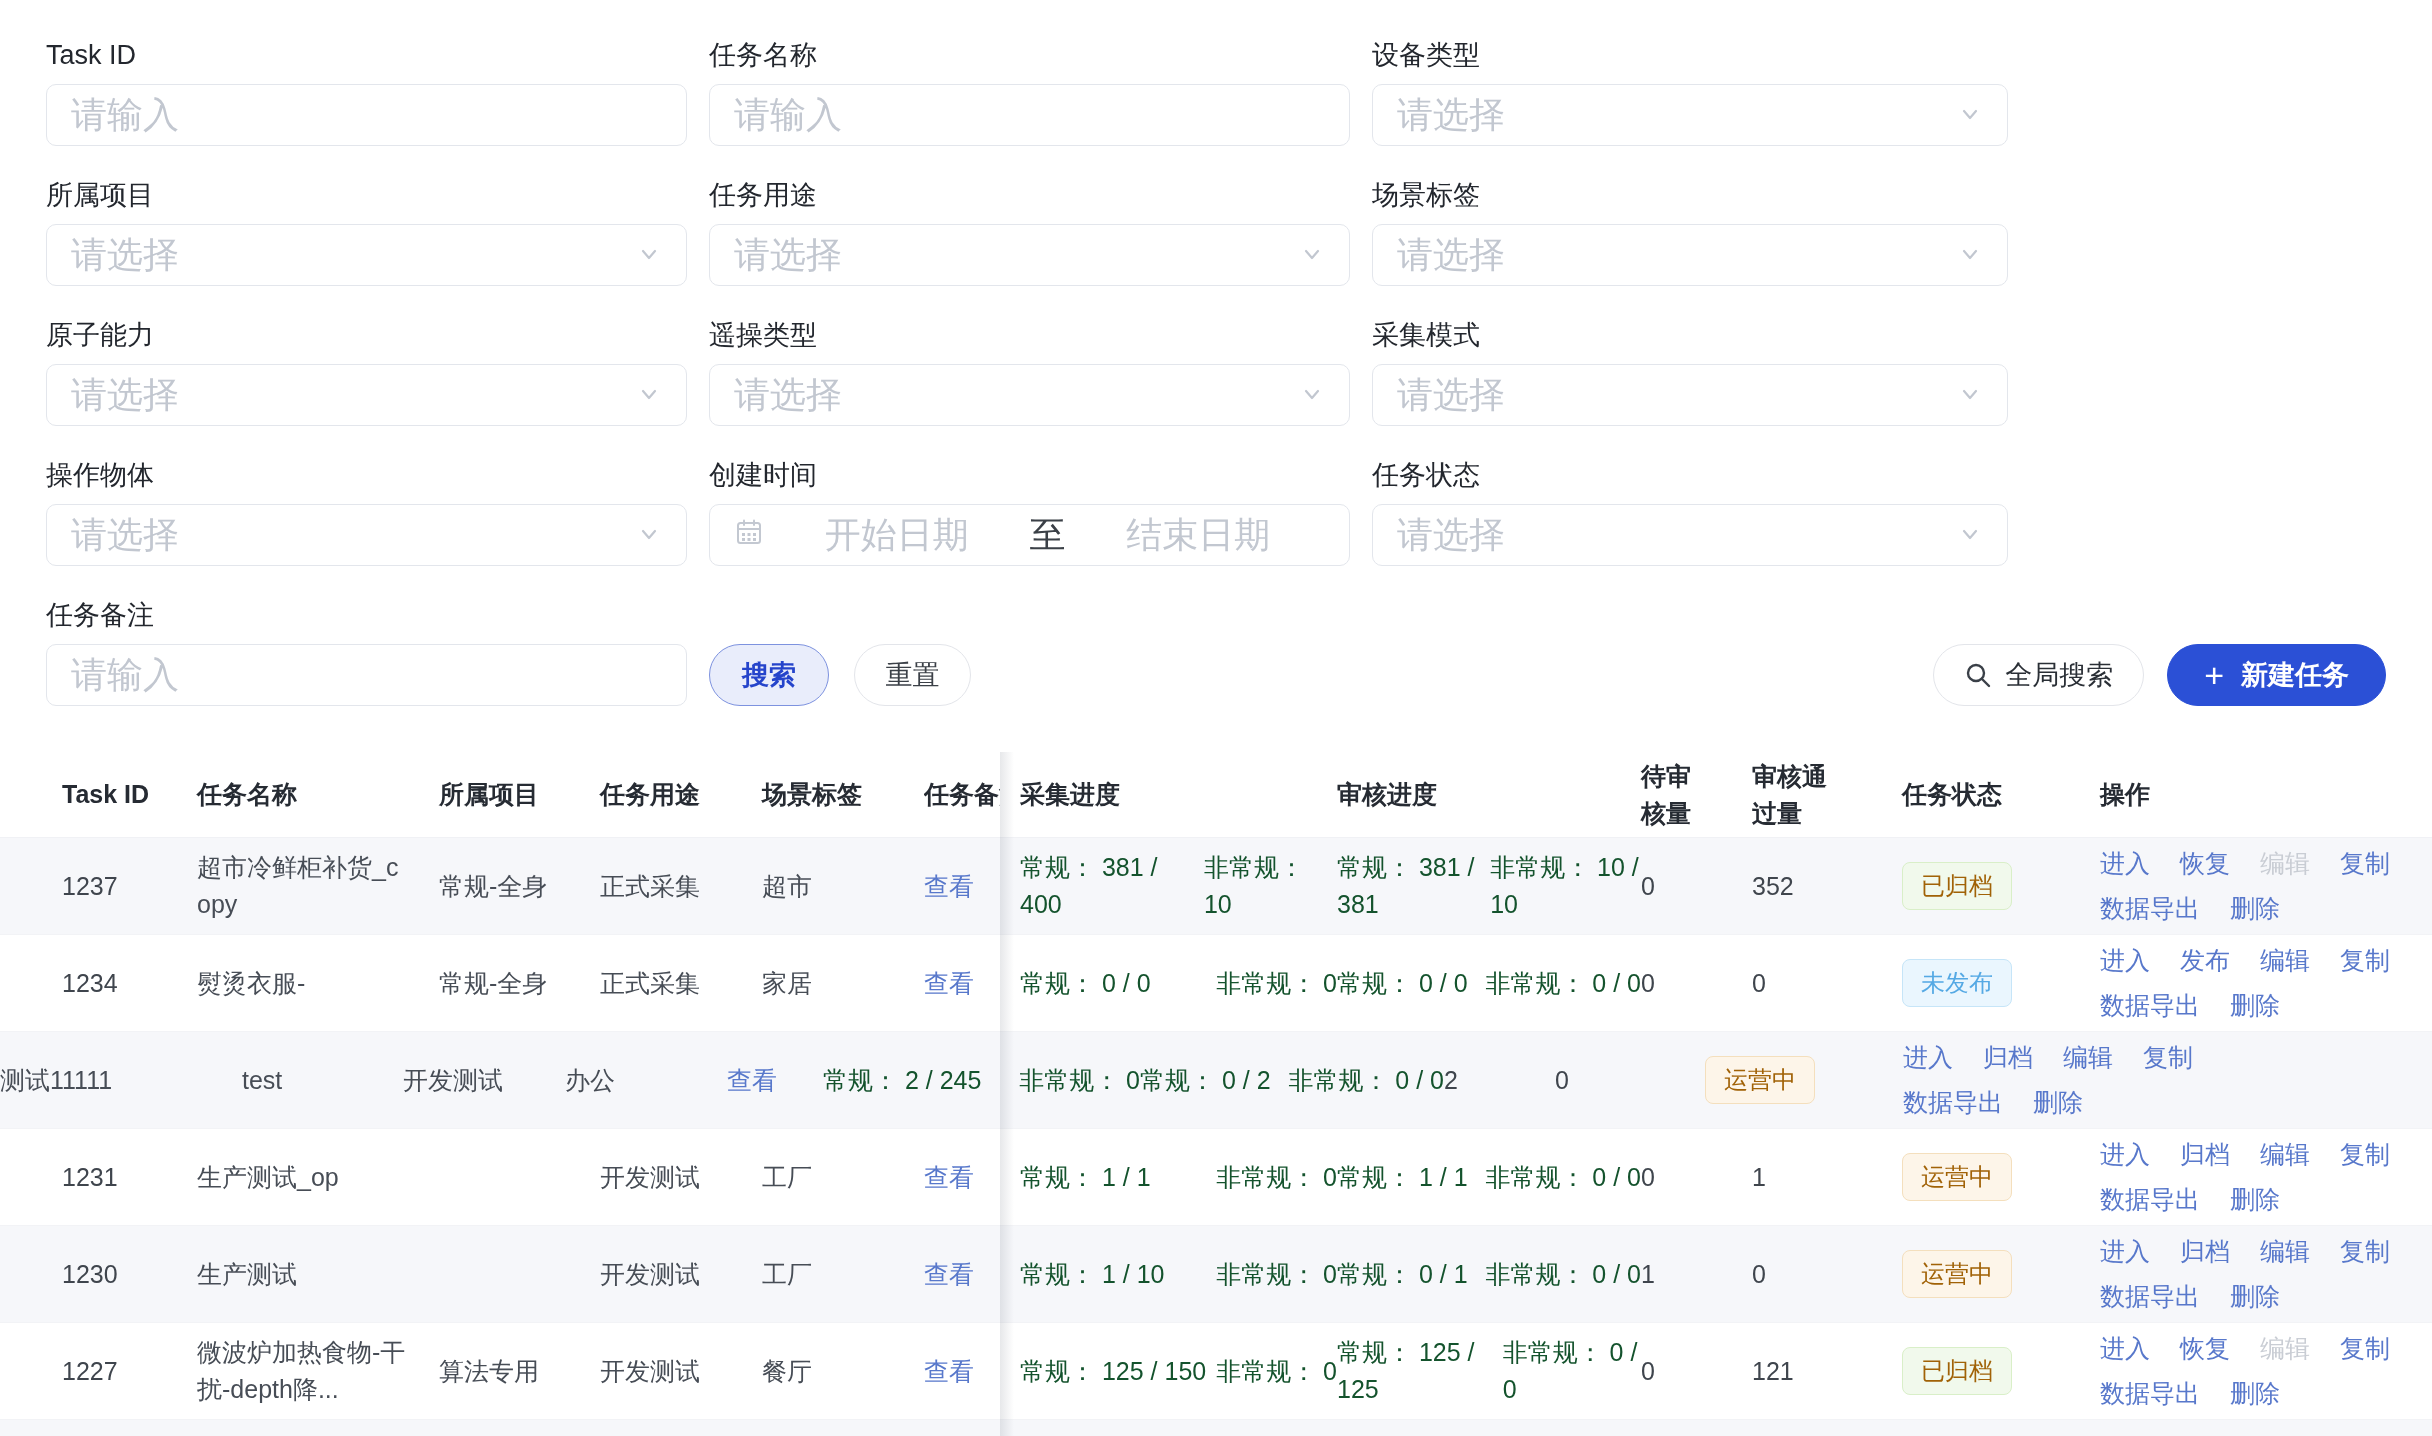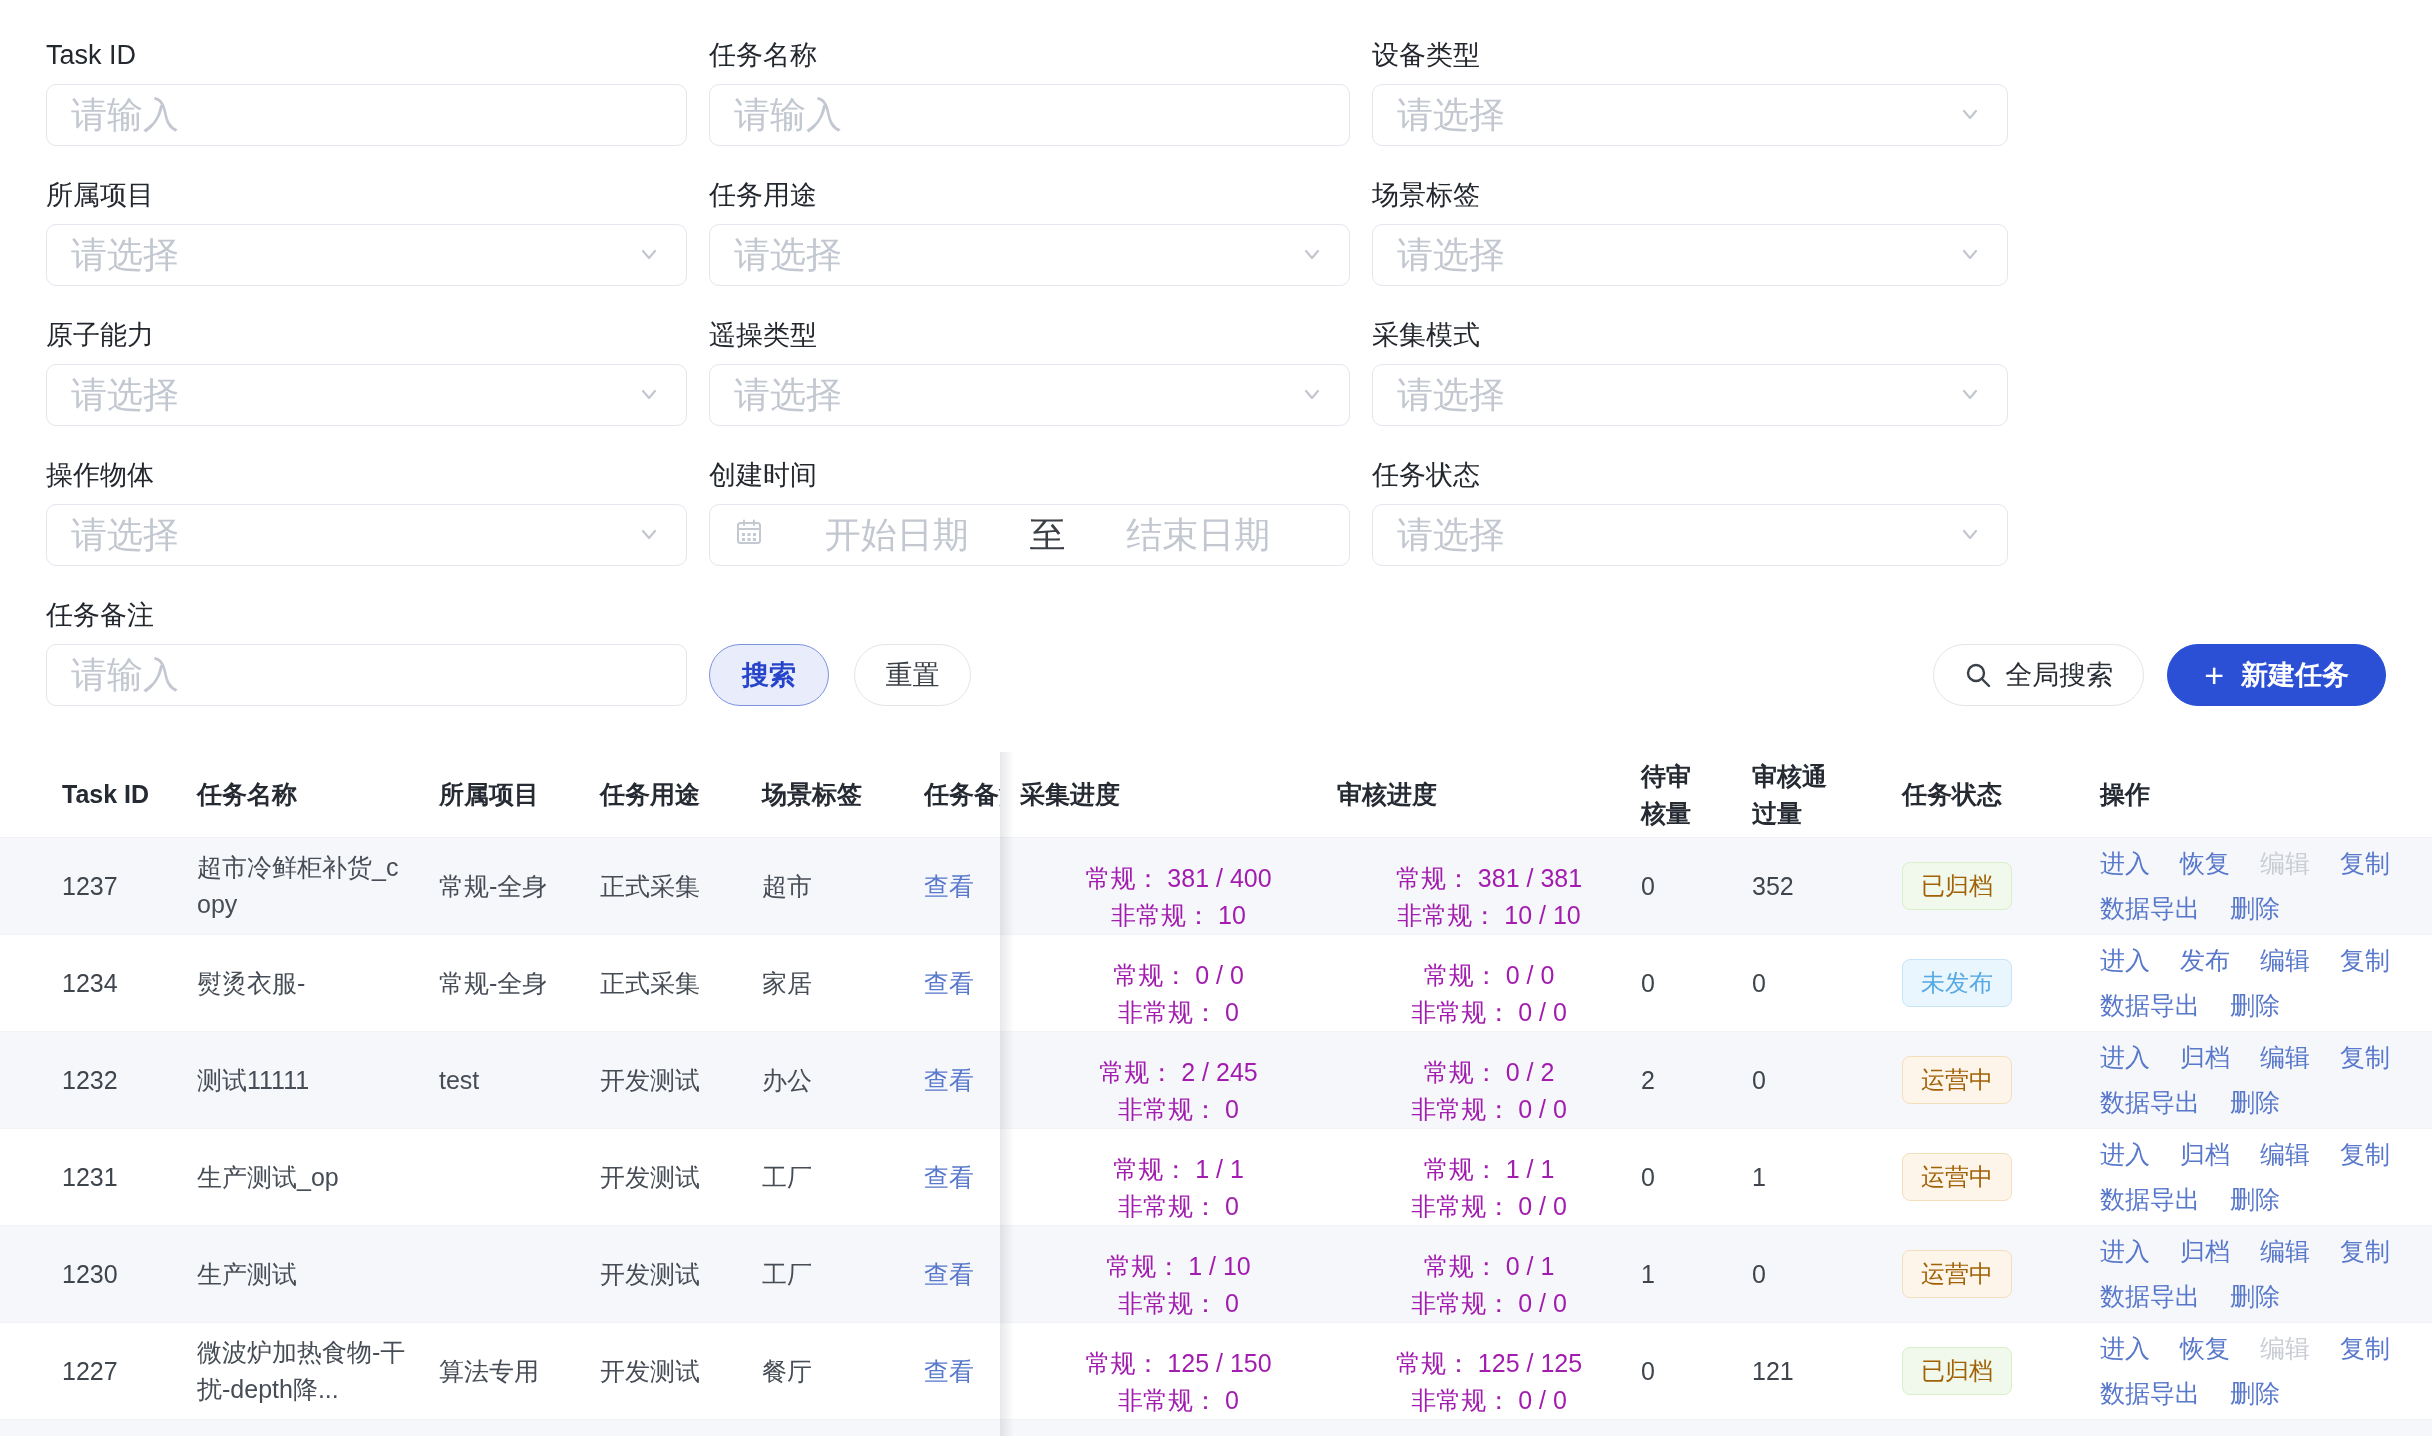--- a/index.html
+++ b/index.html
@@ -61,21 +61,21 @@
   .c-remark  { width:76px;  overflow:hidden; white-space:nowrap; }
   .c-collect { width:337px; padding-left:20px; }
   .c-review  { width:304px; }
   .c-pending { width:111px; padding-right:40px; color:#3f454d; }
   .c-approved{ width:150px; padding-right:55px; color:#3f454d; }
   .c-status  { width:198px; }
   .c-actions { width:332px; padding-right:40px; }
   .thead .c-pending,.thead .c-approved{ word-break:break-all; }
   .link{ color:#5878cb; cursor:pointer; }
   .link.disabled{ color:#c9cdd4; cursor:default; }
-  .progress{ display:flex; flex-direction:column; justify-content:flex-end; color:#a21caf; }
+  .progress{ display:flex; justify-content:space-between; color:#14532d; }
   .badge{
     display:inline-block; padding:6px 18px; border-radius:8px;
     font-size:24px; line-height:34px; border:1.5px solid transparent;
   }
   .badge.archived   { color:#a16207; background:#f1f9ec; border-color:#d9efc8; }
   .badge.unpublished{ color:#55a9e4; background:#eaf6fe; border-color:#c6e5f8; }
   .badge.operating  { color:#a16207; background:#fdf5e9; border-color:#f4dfbd; }
   .actions{ display:flex; flex-direction:column; gap:8px; justify-content:center;text-align:center; }
   .aline{ display:flex; gap:30px; }
   .fixshadow{
@@ -326,21 +326,20 @@
                 <span class="link">复制</span>
               </div>
               <div class="aline">
                 <span class="link">数据导出</span>
                 <span class="link">删除</span>
               </div>
             </div>
           </div>
         </div>
         <div class="trow drow odd">
-          <div class="cell c-id">1232</div>
           <div class="cell c-name">
             <span class="wrap">测试11111</span>
           </div>
           <div class="cell c-project">
             <span class="wrap">test</span>
           </div>
           <div class="cell c-purpose">开发测试</div>
           <div class="cell c-scene">办公</div>
           <div class="cell c-remark">
             <span class="link">查看</span>

